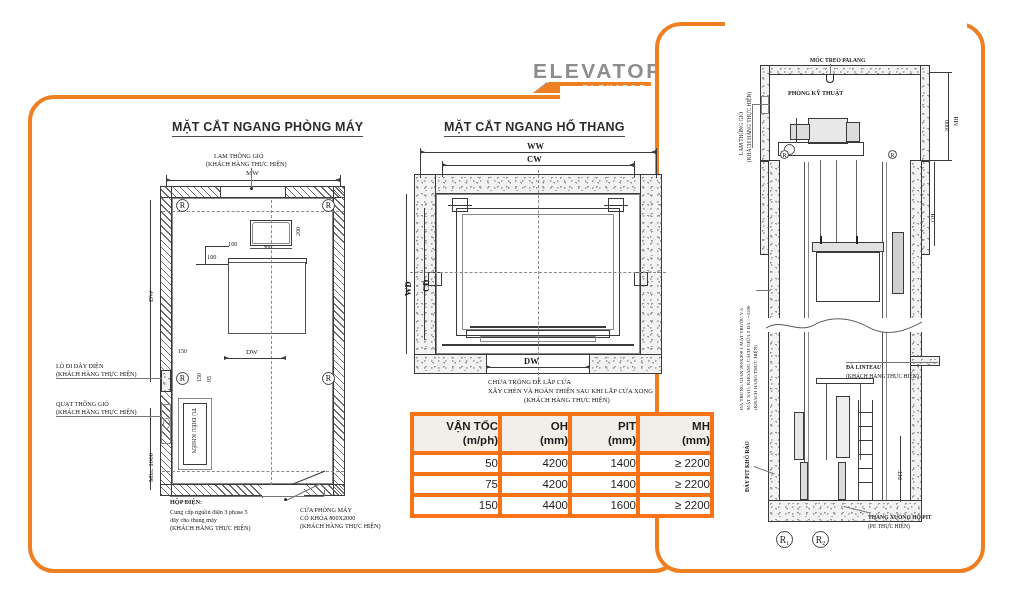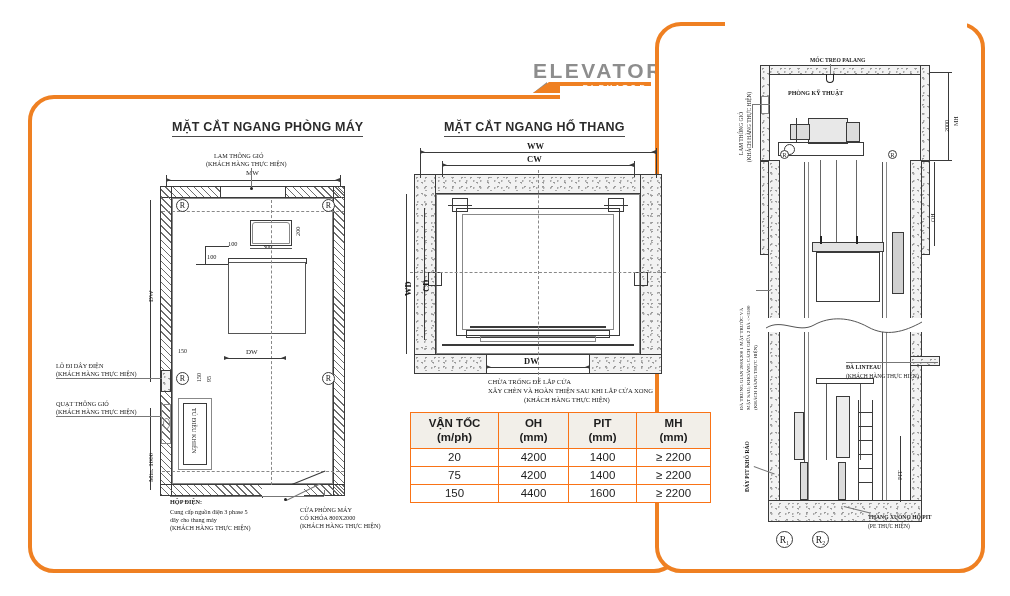--- a/index.html
+++ b/index.html
@@ -119,21 +119,21 @@
   }
   .arrowL { border-right: 5px solid #3a3a3a; }
   .arrowR { border-left: 5px solid #3a3a3a; }
 
   
   .tbl {
     position: absolute; left: 410px; top: 412px;
     border-collapse: collapse; background: #fff;
   }
   .tbl th, .tbl td {
-    border: 1px solid #f97316; text-align: center; color:#1d1d1d;
+    border: 4px solid #f97316; text-align: right; color:#1d1d1d;
     font-family: "Liberation Sans", sans-serif;
   }
   .tbl th {
     background: #f2efe9; font-size: 11.5px; font-weight: 600;
     padding: 3px 0 4px 0; line-height: 14px;
   }
   .tbl td { font-size: 11.5px; padding: 2px 0 3px 0; }
   .tbl .c0 { width: 88px; } .tbl .c1 { width: 70px; }
   .tbl .c2 { width: 68px; } .tbl .c3 { width: 74px; }
 </style>
@@ -442,21 +442,21 @@
           <div>(mm)</div>
         </th>
         <th class="c3">
           <div>MH</div>
           <div>(mm)</div>
         </th>
       </tr>
     </thead>
     <tbody>
       <tr>
-        <td>20</td>
+        <td>50</td>
         <td>4200</td>
         <td>1400</td>
         <td>≥ 2200</td>
       </tr>
       <tr>
         <td>75</td>
         <td>4200</td>
         <td>1400</td>
         <td>≥ 2200</td>
       </tr>

